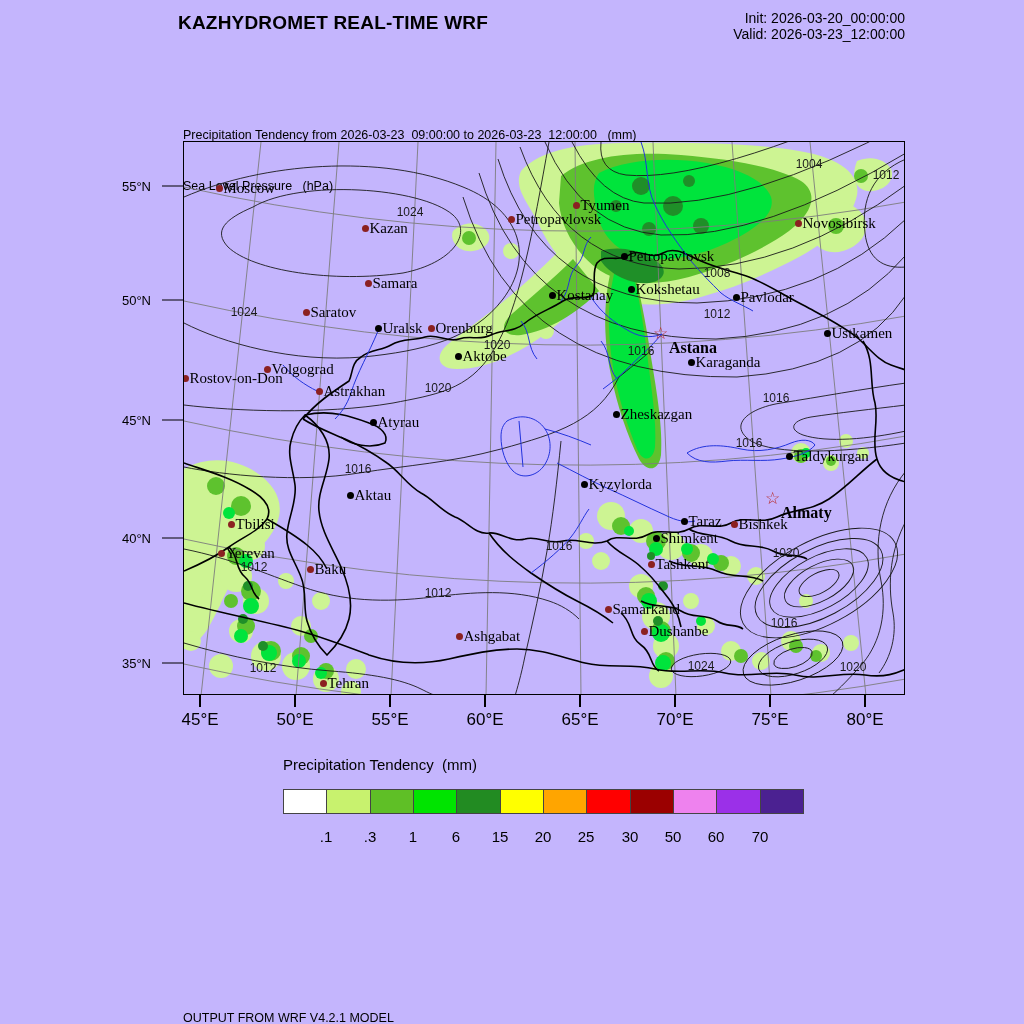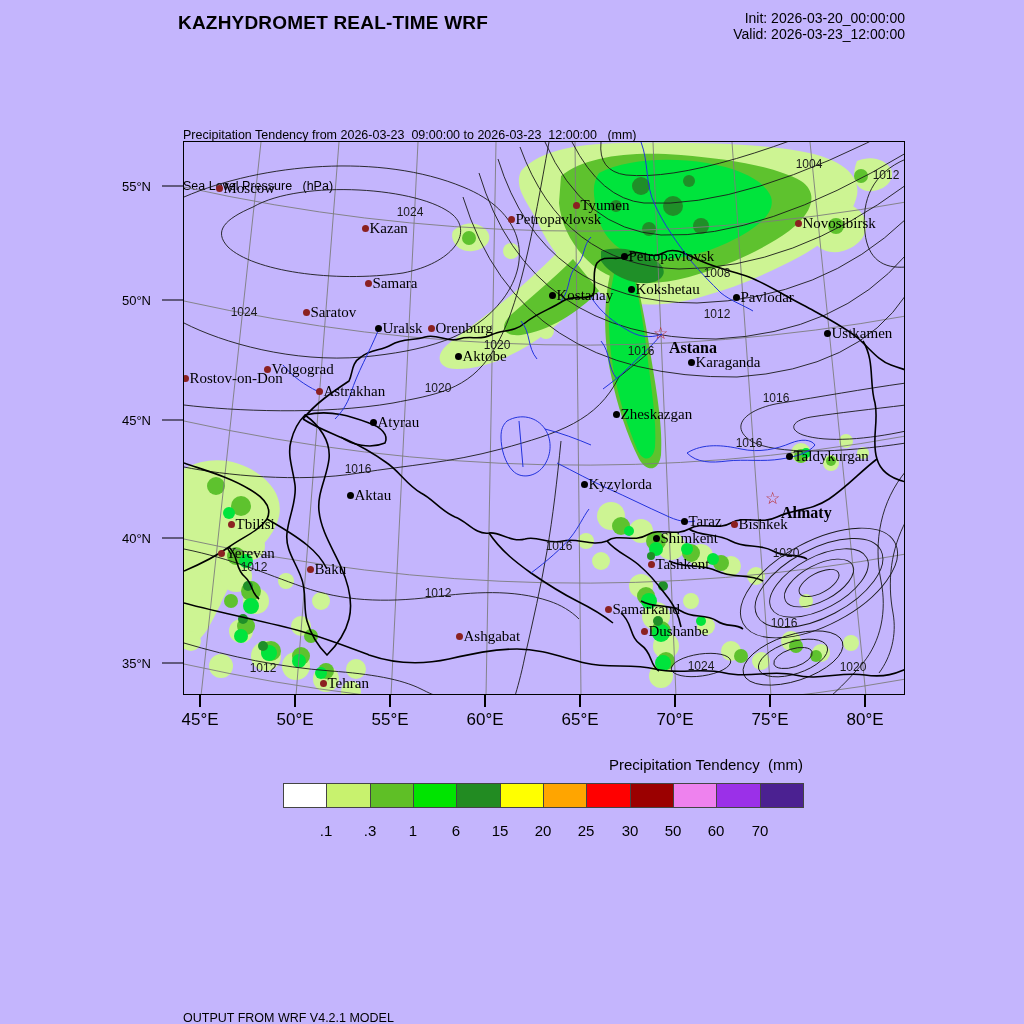--- a/index.html
+++ b/index.html
@@ -25,21 +25,21 @@
   .city .dot{position:absolute;left:-3.5px;top:-3.5px;width:7px;height:7px;border-radius:50%;background:#8b2121;}
   .city.kz .dot{background:#000;}
   .city .star{display:none;position:absolute;left:-9px;top:-11px;font-size:17px;font-weight:bold;color:#b92c2c;font-family:"DejaVu Sans",sans-serif;}
   .city.capital .star{display:block;}
   .city .lbl{position:absolute;left:4.5px;top:-8.5px;font-family:"Liberation Serif",serif;font-size:15px;white-space:nowrap;}
   .city.capital .lbl{left:7px;top:-10px;font-weight:bold;font-size:16px;margin-top:15px;}
   
   .plabel{position:absolute;transform:translate(-50%,-50%);font-size:12px;color:#1a1a1a;white-space:nowrap;}
   
   #legend{position:absolute;left:283px;top:756px;width:520px;}
-  #legend .ltitle{text-align:right;font-size:15px;white-space:pre;margin-bottom:10px;}
+  #legend .ltitle{text-align:left;font-size:15px;white-space:pre;margin-bottom:16px;}
   #cbar{display:flex;height:25px;}
   #cbar .cell{flex:1;border:1px solid #444;margin-right:-1px;}
   #cticks{position:relative;height:30px;}
   #cticks .ctick{position:absolute;top:14px;transform:translateX(-50%);font-size:15px;}
   
   #footer{position:absolute;left:183px;top:977px;font-size:12.5px;line-height:16.5px;white-space:pre;}
 </style>
 </head>
 <body>
 

